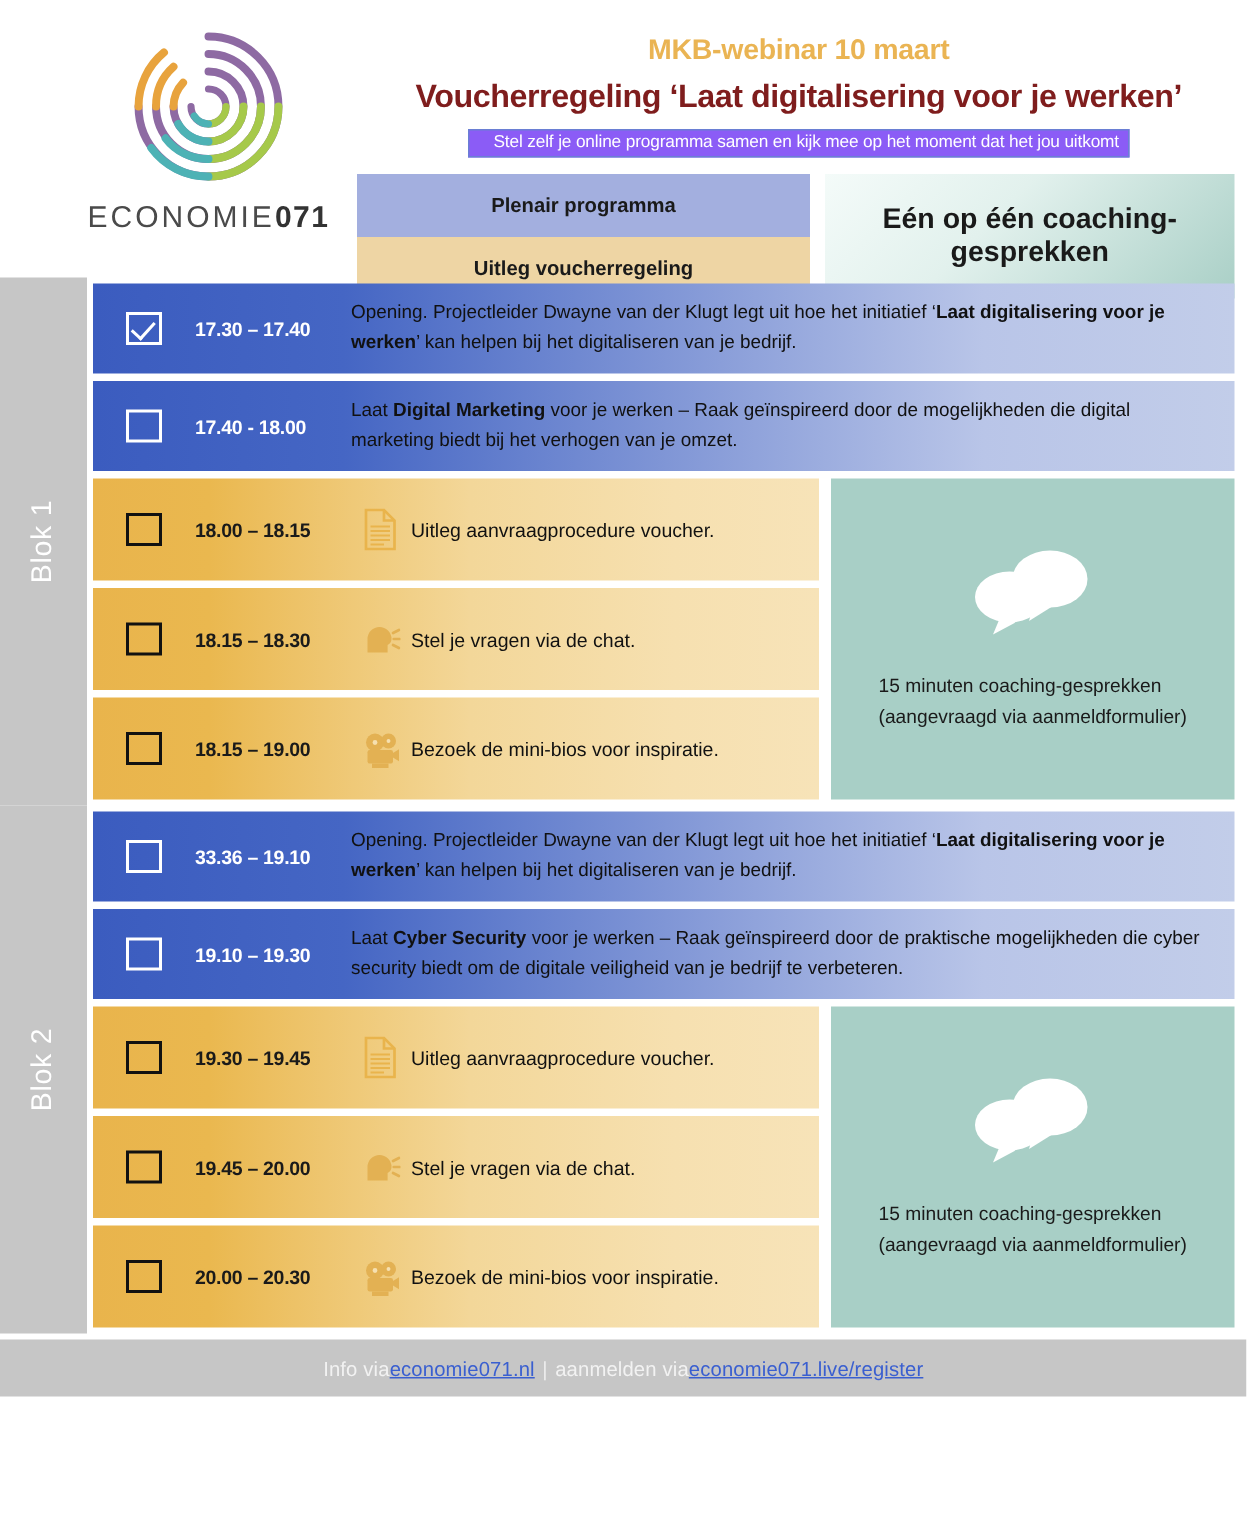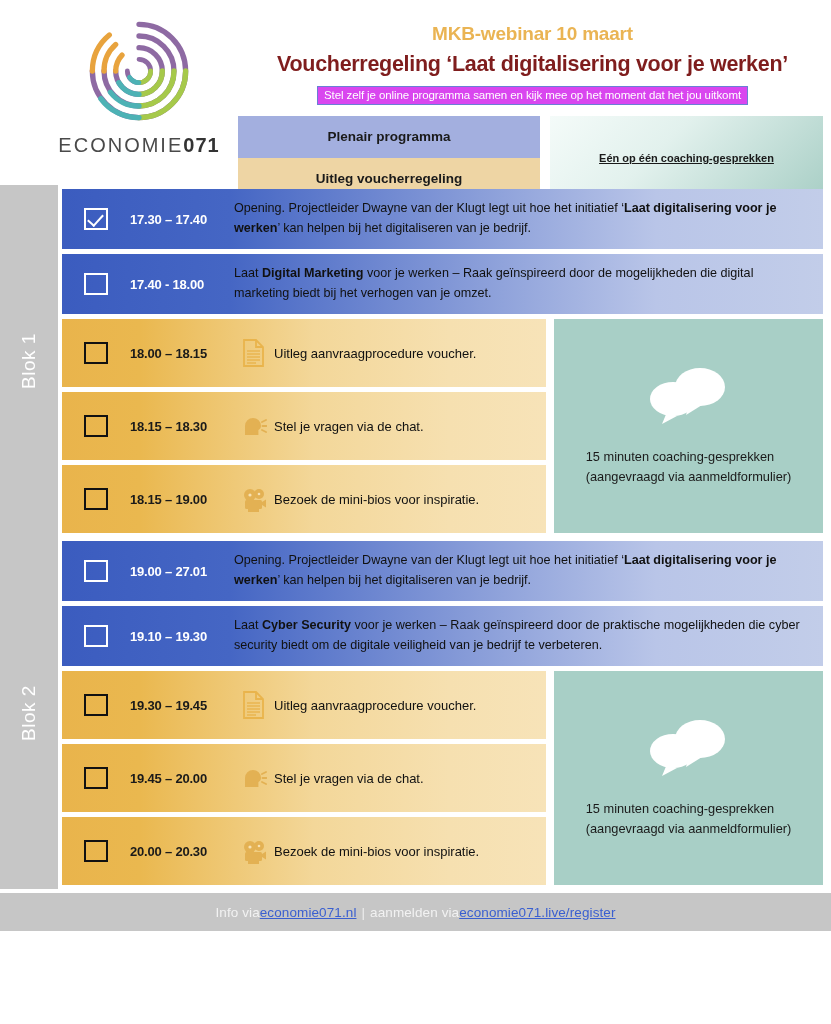--- a/index.html
+++ b/index.html
@@ -31,40 +31,40 @@
   .title-main {
     font-size: 19px; font-weight: 700; color: #eab453; letter-spacing: -0.2px;
     line-height: 1.25;
   }
   .title-sub {
     font-size: 21.5px; font-weight: 700; color: #7f1d1d; letter-spacing: -0.3px;
     line-height: 1.5; margin-top: 2px; white-space: nowrap;
   }
   .title-banner-row { margin-top: 6px; display: flex; justify-content: center; }
   .title-banner {
-    background: #d946ef; color: #fff; font-size: 11.5px; font-weight: 400;
-    padding: 2px 6px 3px 6px; letter-spacing: -0.1px; white-space: nowrap;
+    background: #8b5cf6; color: #fff; font-size: 11.5px; font-weight: 400;
+    padding: 2px 6px 3px 16px; letter-spacing: -0.1px; white-space: nowrap;
     border: 1px solid #6a7fd4;
   }
 
   
   .col-headers { position: absolute; left: 238px; top: 116px; width: 585px; height: 83px; display: flex; gap: 10px; }
   .col-head-left { width: 302px; display: flex; flex-direction: column; }
   .ch-plenair {
     flex: 1; background: #a3afdf; display: flex; align-items: center; justify-content: center;
     font-size: 13.5px; font-weight: 700; color: #1a1a1a;
   }
   .ch-uitleg {
     flex: 1; background: #eed5a4; display: flex; align-items: center; justify-content: center;
     font-size: 13.5px; font-weight: 700; color: #1a1a1a;
   }
   .col-head-right {
     flex: 1; background: linear-gradient(135deg,#f4fbf9 0%,#e2f1ed 40%,#a9cfc6 100%);
     display: flex; align-items: center; justify-content: center;
-    font-size: 11px; font-weight: 700; color: #1a1a1a; text-align: center; text-decoration: underline;
+    font-size: 19px; font-weight: 700; color: #1a1a1a; text-align: center;
   }
 
   
   .body-area { position: relative; width: 831px; }
 
   .block { position: relative; display: flex; width: 831px; }
   .block-label {
     width: 58px; background: #c6c6c6; position: relative; flex: 0 0 58px;
   }
   .block-label span {
@@ -265,21 +265,21 @@
         </div>
       </div>
       <div class="block">
         <div class="block-label">
           <span>Blok 2</span>
         </div>
         <div class="block-rows">
           <div class="row">
             <div class="row-main row-blue" style="flex: 0 0 100%;">
               <div class="chk light"></div>
-              <div class="time onblue">19.00 – 27.01</div>
+              <div class="time onblue">33.36 – 19.10</div>
               <div class="row-text"><span>Opening. Projectleider Dwayne van der Klugt legt uit hoe het initiatief ‘</span><b>Laat digitalisering voor je werken</b><span>’ kan helpen bij het digitaliseren van je bedrijf.</span></div>
             </div>
           </div>
           <div class="row">
             <div class="row-main row-blue" style="flex: 0 0 100%;">
               <div class="chk light"></div>
               <div class="time onblue">19.10 – 19.30</div>
               <div class="row-text"><span>Laat </span><b>Cyber Security</b><span> voor je werken – Raak geïnspireerd door de praktische mogelijkheden die cyber security biedt om de digitale veiligheid van je bedrijf te verbeteren.</span></div>
             </div>
           </div>

